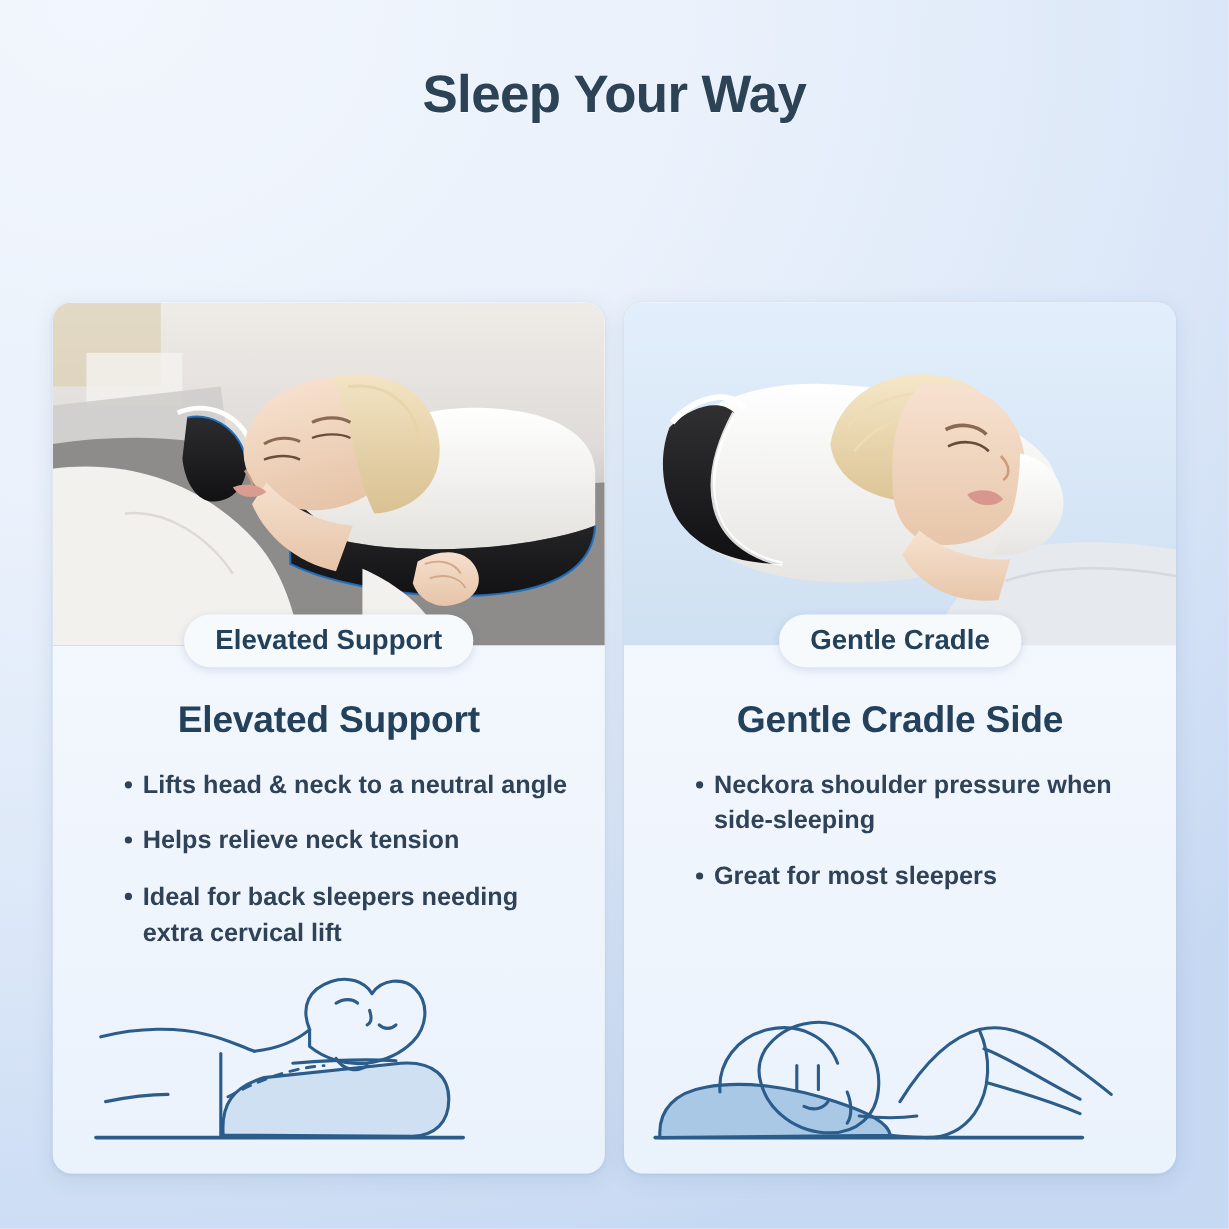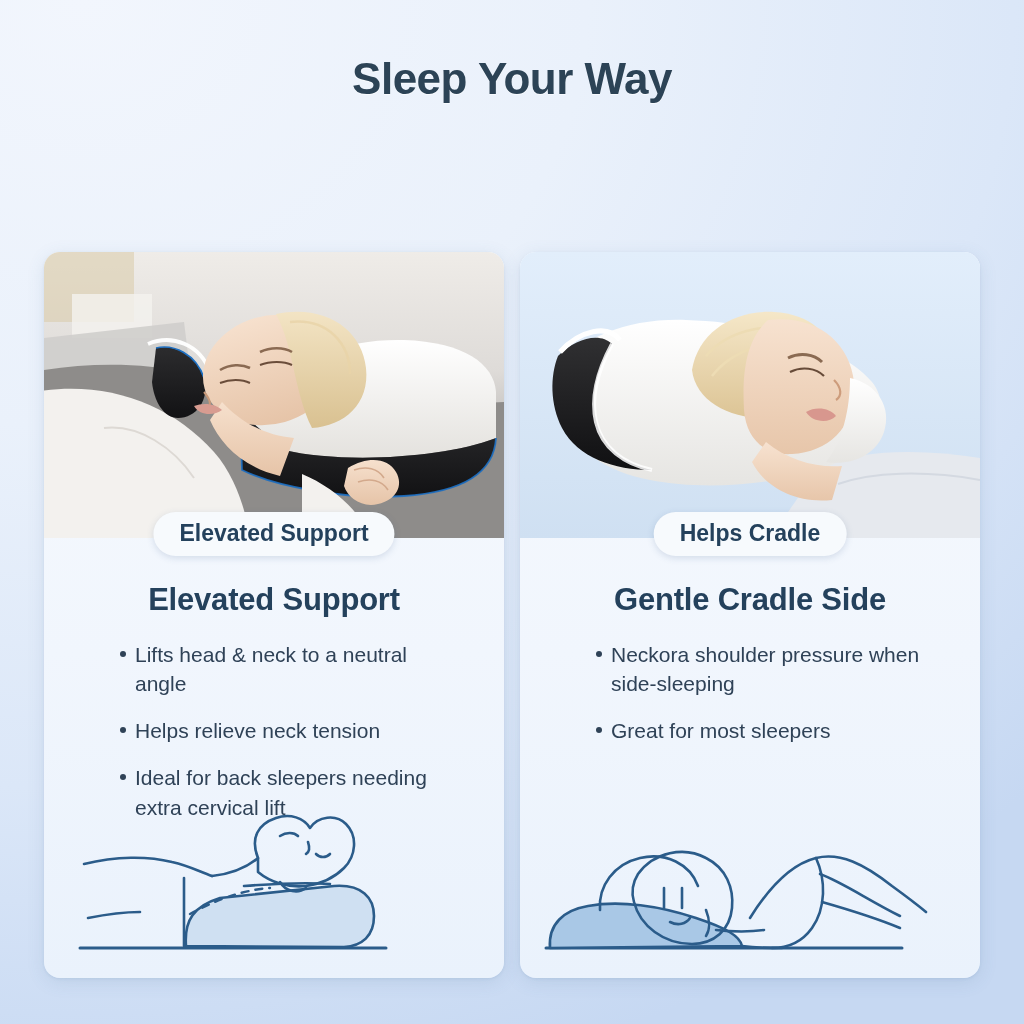--- a/index.html
+++ b/index.html
@@ -50,21 +50,21 @@
     white-space:nowrap;
     box-shadow:0 2px 7px rgba(60,95,140,.18);
   }
 
   
   .body{position:absolute;left:0;right:0;top:286px;bottom:0;padding:44px 26px 0 26px;box-sizing:border-box;}
   .card-h{
     font-size:31px;font-weight:700;color:#24415c;text-align:center;
     margin:0 0 22px 0;line-height:1.15;letter-spacing:-0.2px;
   }
-  ul.feats{list-style:none;margin:16px;padding:0 0 0 34px;}
+  ul.feats{list-style:none;margin:0;padding:0 0 0 34px;font-weight:bold;}
   ul.feats li{
     position:relative;
     font-size:21px;line-height:1.42;color:#2f4257;
     margin:0 0 17px 0;padding-left:15px;
   }
   ul.feats li:before{
     content:"";position:absolute;left:0;top:11px;
     width:6px;height:6px;border-radius:50%;background:#2f4257;
   }
 
@@ -251,21 +251,21 @@
           <path d="M268 106 C280 100 294 102 302 110" stroke="#8a6a52" stroke-width="3" fill="none"></path>
           <path d="M270 120 C282 114 296 116 304 124" stroke="#674b39" stroke-width="2.2" fill="none"></path>
           <path d="M314 128 C322 136 322 144 316 148" stroke="#cd9c7c" stroke-width="2.2" fill="none"></path>
           <path d="M286 160 C296 154 310 156 316 164 C308 172 292 170 286 160 Z" fill="#d8978e"></path>
 
           <path d="M330 126 C358 132 372 156 364 180 C356 204 330 214 306 210
                    C322 190 330 158 330 126 Z" fill="url(#whitefoam2)"></path>
         </svg>
       </div>
 
-      <div class="badge">Helps Cradle</div>
+      <div class="badge">Gentle Cradle</div>
 
       <div class="body">
         <h2 class="card-h">Gentle Cradle Side</h2>
         <ul class="feats">
           <li>Neckora shoulder pressure when side-sleeping</li>
           <li>Great for most sleepers</li>
         </ul>
       </div>
 
       <div class="art">

